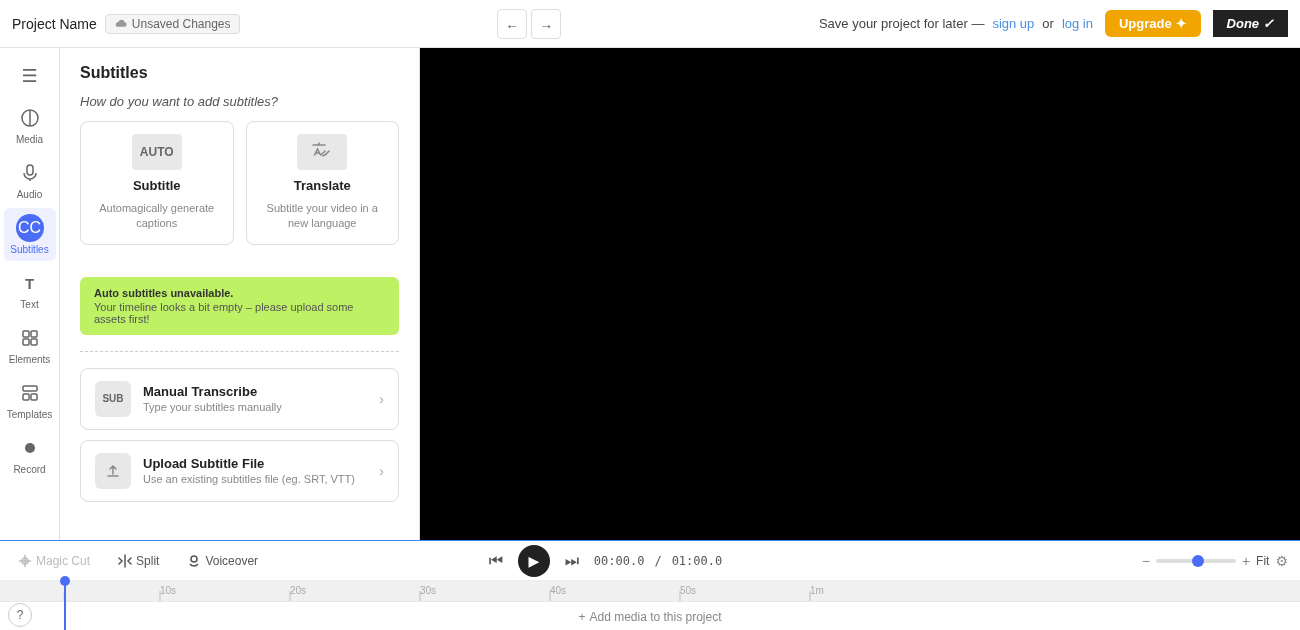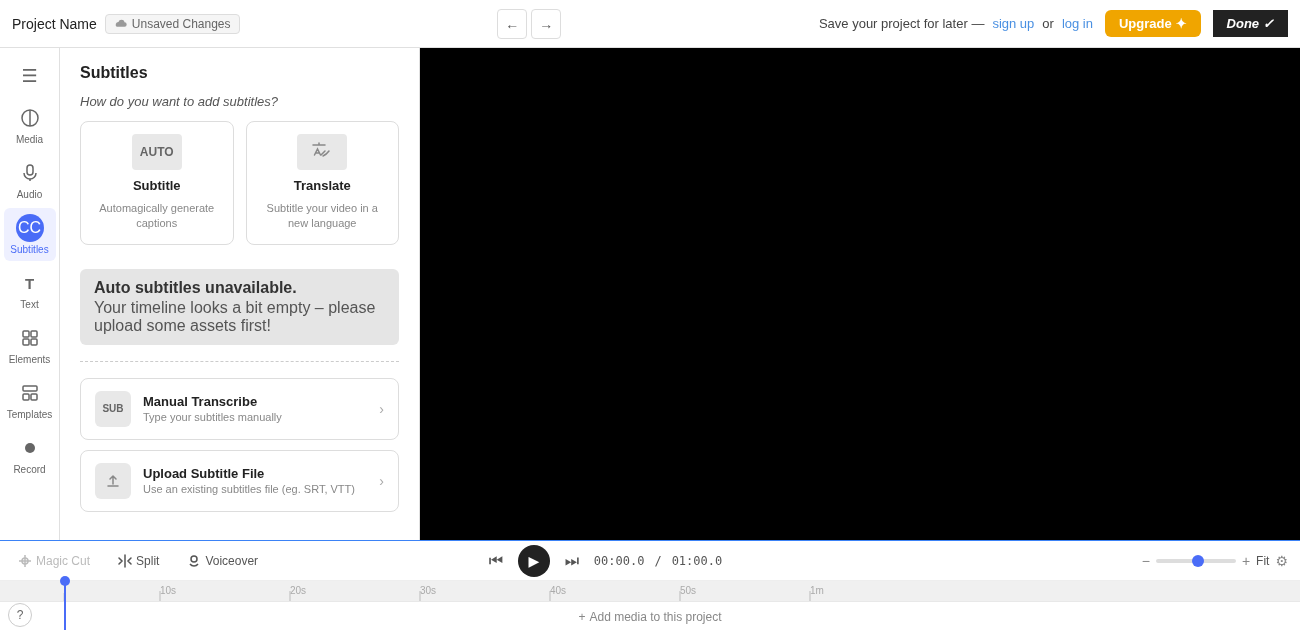--- a/index.html
+++ b/index.html
@@ -30,21 +30,21 @@
     .panel { width: 360px; background: #fff; border-right: 1px solid #e0e0e0; display: flex; flex-direction: column; flex-shrink: 0; overflow-y: auto; }
     .panel-title { font-size: 16px; font-weight: 600; color: #222; padding: 16px 20px 8px; }
     .panel-subtitle { font-size: 13px; color: #555; padding: 4px 20px 12px; font-style: italic; }
 
     .subtitle-options { display: flex; gap: 12px; padding: 0 20px 16px; }
     .option-card { flex: 1; border: 1px solid #ddd; border-radius: 8px; padding: 12px 12px; display: flex; flex-direction: column; align-items: center; gap: 8px; cursor: pointer; }
     .option-icon-box { width: 50px; height: 36px; background: #e8e8e8; border-radius: 4px; display: flex; align-items: center; justify-content: center; font-size: 12px; font-weight: 700; color: #666; }
     .option-label { font-size: 13px; font-weight: 600; color: #222; }
     .option-desc { font-size: 11px; color: #888; text-align: center; line-height: 1.4; }
 
-    .info-box { margin: 8px 20px 16px; background: #e5e5e5; border-radius: 6px; padding: 10px 14px; font-size: 16px; }
+    .info-box { margin: 16px 20px 16px; background: #bef264; border-radius: 6px; padding: 10px 14px; font-size: 11px; }
     .info-box .info-title { color: #333; font-weight: 600; margin-bottom: 2px; }
     .info-box .info-desc { color: #555; }
 
     .divider { border: none; border-top: 1px dashed #ccc; margin: 0 20px 16px; }
 
     .action-card { margin: 0 20px 10px; border: 1px solid #ddd; border-radius: 8px; padding: 12px 14px; display: flex; align-items: center; gap: 12px; cursor: pointer; }
     .action-icon-box { width: 36px; height: 36px; background: #e8e8e8; border-radius: 6px; display: flex; align-items: center; justify-content: center; font-size: 10px; font-weight: 700; color: #666; flex-shrink: 0; }
     .action-text { flex: 1; }
     .action-title { font-size: 13px; font-weight: 600; color: #222; }
     .action-desc { font-size: 11px; color: #888; margin-top: 2px; }

